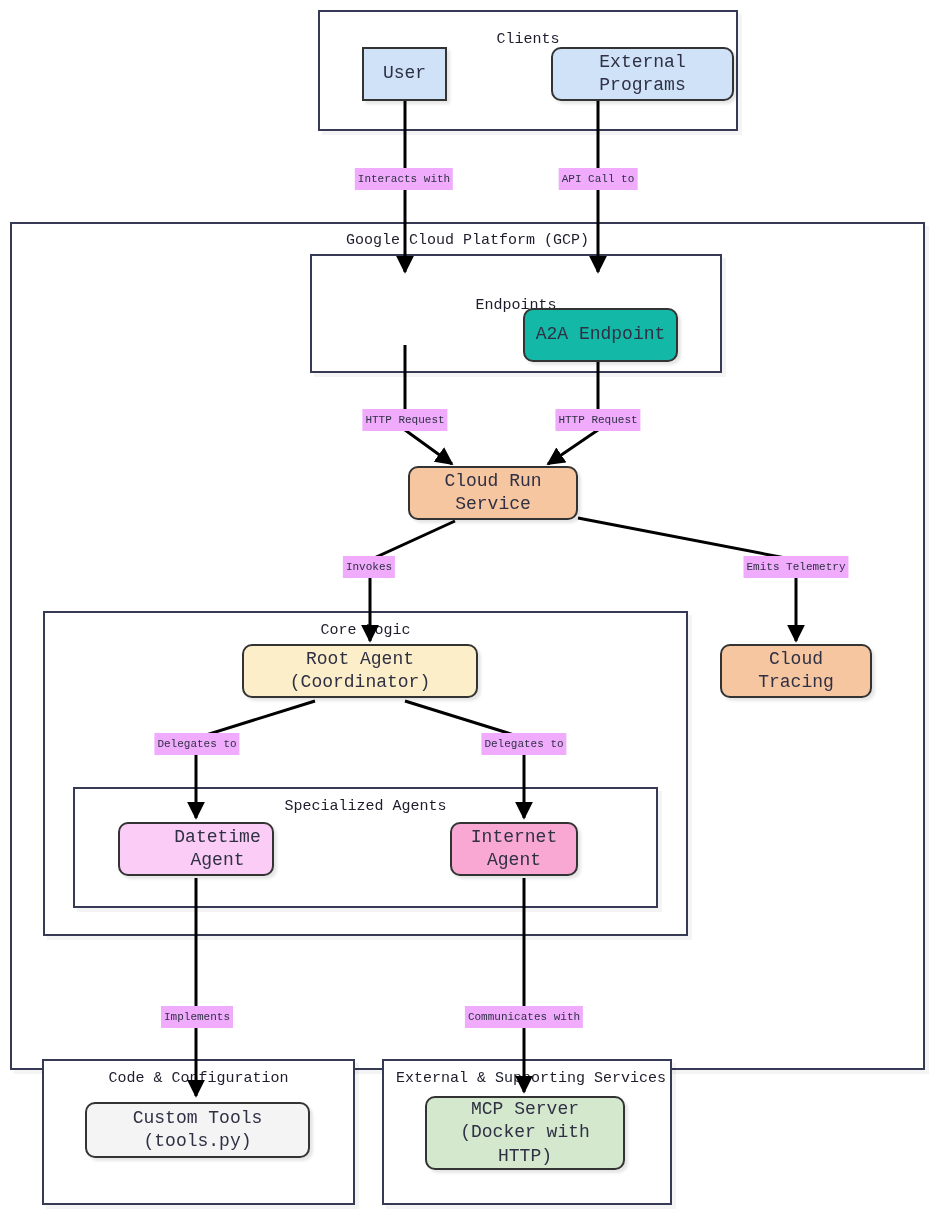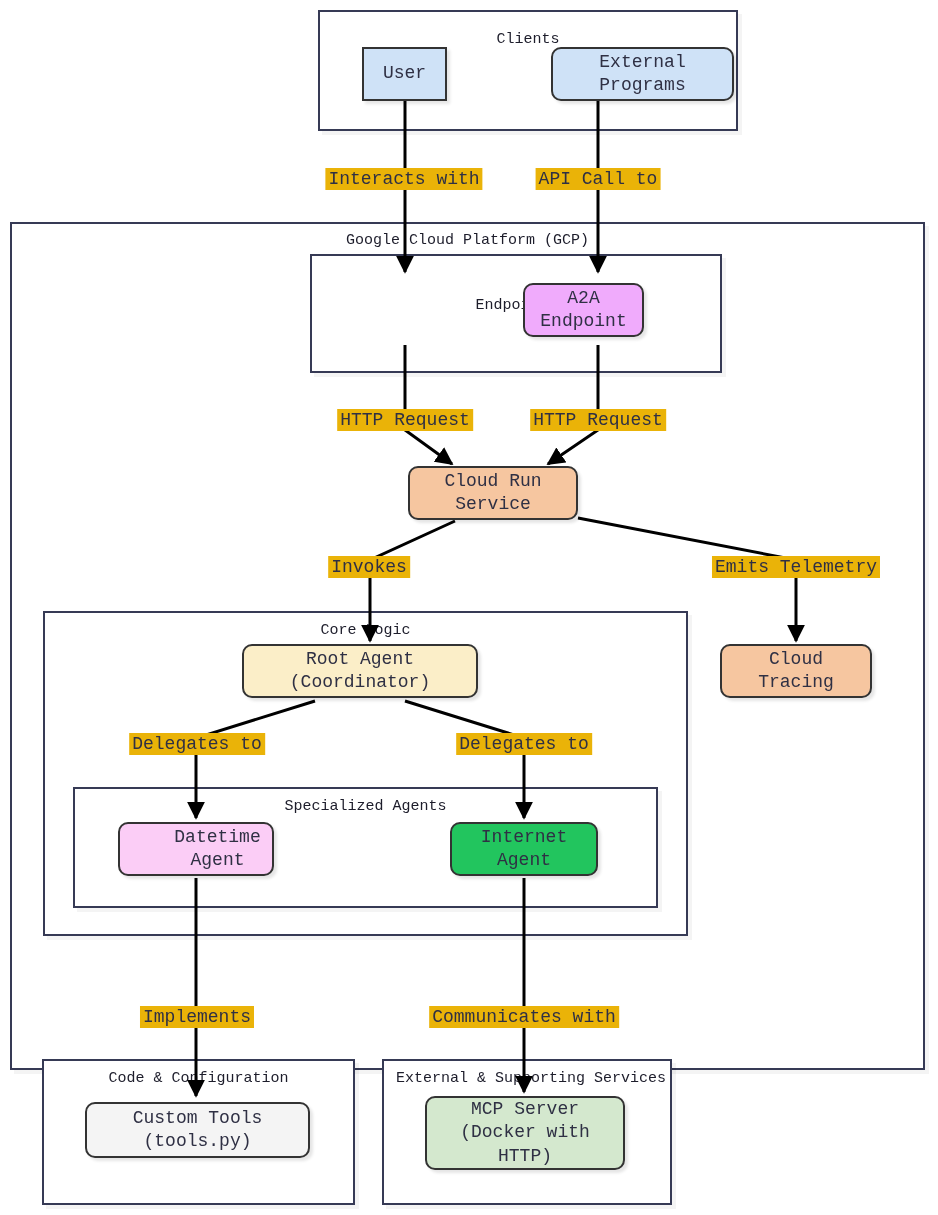--- a/index.html
+++ b/index.html
@@ -53,23 +53,23 @@
     color: #2f3044;
     line-height: 1.28;
     box-shadow: 3px 3px 3px rgba(0,0,0,0.10);
   }
   .node.rounded { border-radius: 10px; }
   .node.square  { border-radius: 0; }
   .node .nlabel { padding: 0 8px; }
   
   .edge-label {
     position: absolute;
-    background: #eab308;
+    background: #f0abfc;
     color: #2f3044;
-    font-size: 18px;
+    font-size: 11px;
     line-height: 20px;
     padding: 1px 3px;
     white-space: nowrap;
     transform: translateX(-50%);
   }
 </style>
 </head>
 <body>
 
 <div id="canvas">
@@ -134,41 +134,41 @@
 
   <div class="node square" style="left:362px; top:47px; width:85px; height:54px; background:#cfe2f7;">
     <span class="nlabel">User</span>
   </div>
 
   <div class="node rounded" style="left:507px; top:47px; width:183px; height:54px; background:#cfe2f7;margin-left:44px;">
     <span class="nlabel">External Programs</span>
   </div>
 
 
-  <div class="node rounded" style="left:523px; top:283px; width:121px; height:54px; background:#f0abfc;">
+  <div class="node rounded" style="left:523px; top:308px; width:155px; height:54px; background:#14b8a6;">
     <span class="nlabel">A2A Endpoint</span>
   </div>
 
   <div class="node rounded" style="left:720px; top:644px; width:152px; height:54px; background:#f6c6a0;">
     <span class="nlabel">Cloud Tracing</span>
   </div>
 
   <div class="node rounded" style="left:408px; top:466px; width:170px; height:54px; background:#f6c6a0;">
     <span class="nlabel">Cloud Run Service</span>
   </div>
 
   <div class="node rounded" style="left:242px; top:644px; width:236px; height:54px; background:#fbeec8;">
     <span class="nlabel">Root Agent (Coordinator)</span>
   </div>
 
   <div class="node rounded" style="left:118px; top:822px; width:156px; height:54px; background:#fbcdf6;padding-left:43px;">
     <span class="nlabel">Datetime Agent</span>
   </div>
 
-  <div class="node rounded" style="left:450px; top:822px; width:148px; height:54px; background:#22c55e;">
+  <div class="node rounded" style="left:450px; top:822px; width:128px; height:54px; background:#f9a8d4;">
     <span class="nlabel">Internet Agent</span>
   </div>
 
   <div class="node rounded" style="left:85px; top:1102px; width:225px; height:56px; background:#f4f4f4;">
     <span class="nlabel">Custom Tools (tools.py)</span>
   </div>
 
   <div class="node rounded" style="left:425px; top:1096px; width:200px; height:74px; background:#d4e8ce; flex-direction:column;">
     <span class="nlabel">MCP Server</span>
     <span class="nlabel">(Docker with HTTP)</span>

